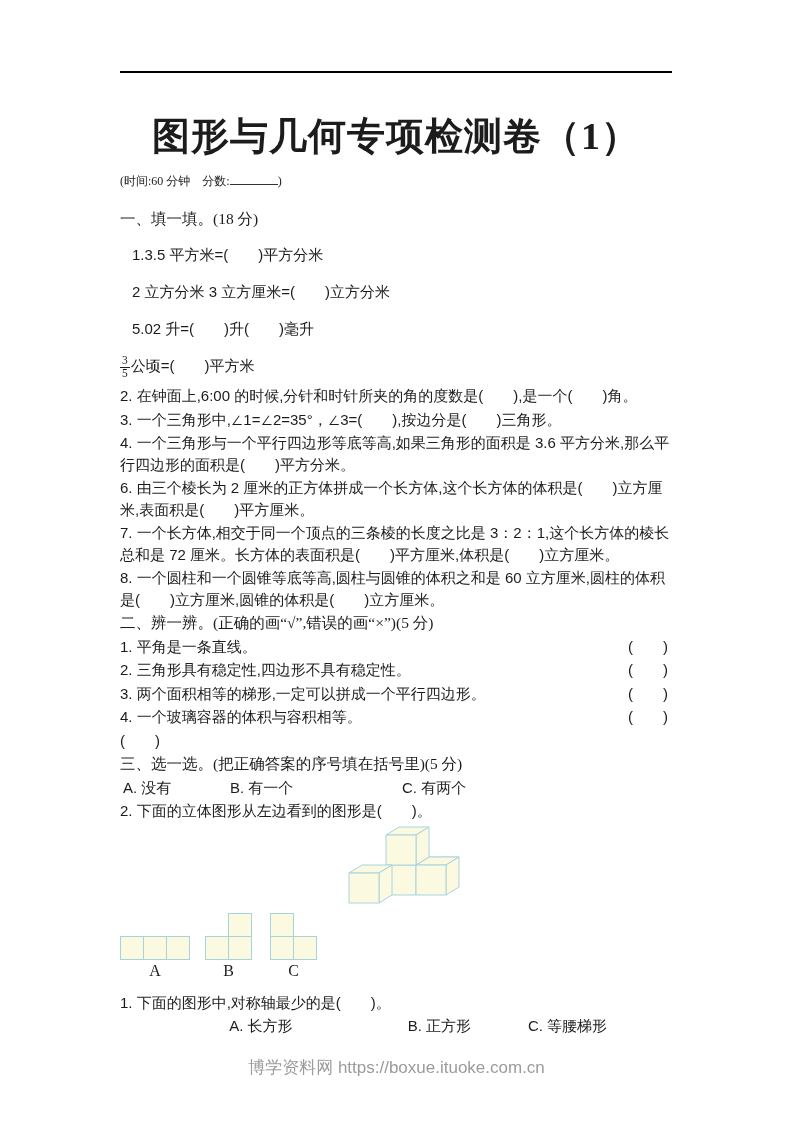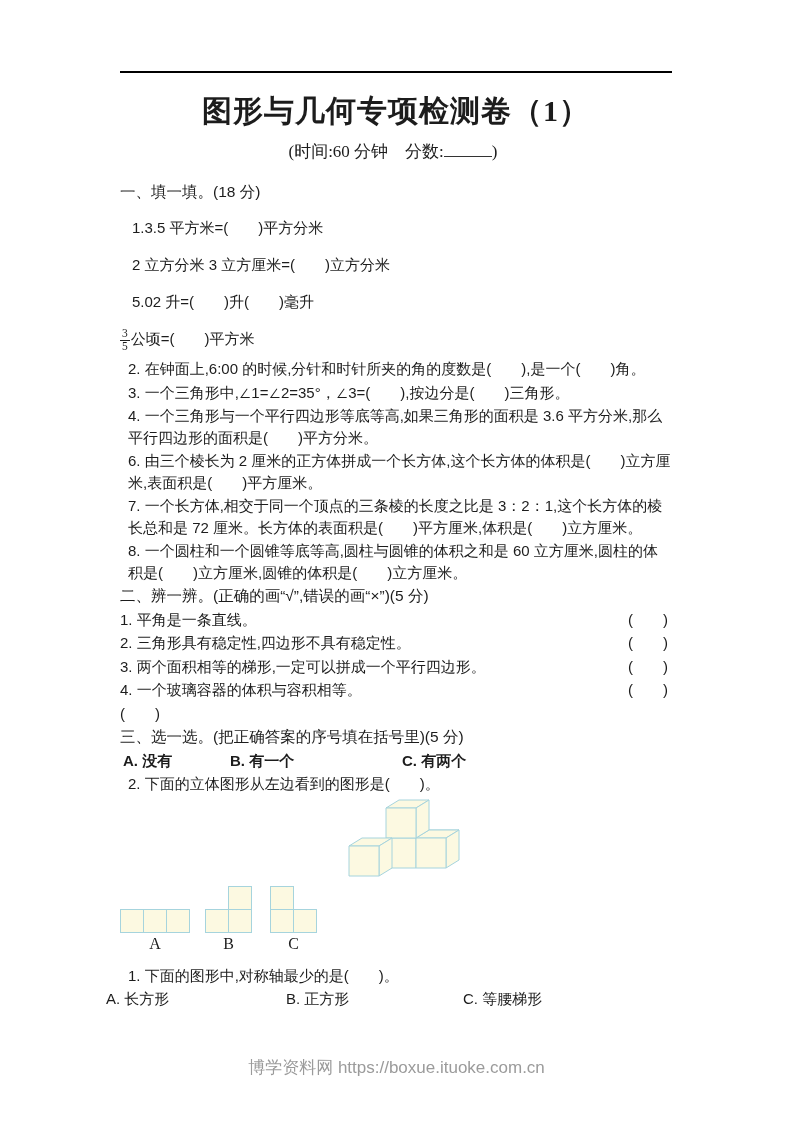--- a/index.html
+++ b/index.html
@@ -5,43 +5,43 @@
   :root{
     --fig-fill:#fcf9e1;
     --fig-stroke:#a6d4dd;
     --ink:#1c1c1c;
   }
   html,body{margin:0;padding:0;background:#ffffff;}
   .page{position:relative;width:793px;height:1122px;background:#ffffff;overflow:hidden;
         font-family:"Liberation Sans",sans-serif;color:var(--ink);}
   .rule{position:absolute;left:120px;width:552px;top:71px;border-top:2px solid #000;}
   .content{position:absolute;left:120px;top:73px;width:552px;}
-  h1{font-family:"Liberation Serif",serif;font-size:30px;font-weight:700;text-align:center;
-     letter-spacing:1px;margin:18px 0 8px 0;}
-  .info{font-family:"Liberation Serif",serif;font-size:17px;text-align:center;
+  h1{font-family:"Liberation Serif",serif;font-size:38px;font-weight:700;text-align:center;
+     letter-spacing:1px;margin:38px 0 8px 0;}
+  .info{font-family:"Liberation Serif",serif;font-size:12px;text-align:left;
         padding-right:6px;margin:0 0 18px 0;}
   .blank{display:inline-block;width:48px;border-bottom:1px solid #333;height:14px;
          vertical-align:baseline;}
-  h2{font-family:Liberation Sans, sans-serif;font-size:15.5px;font-weight:400;
+  h2{font-family:Liberation Serif, serif;font-size:15.5px;font-weight:400;
      line-height:21.5px;margin:0 0 2px 0;}
-  .q{font-size:15px;line-height:21.5px;margin:0 0 2px 8px;}
+  .q{font-size:15px;line-height:21.5px;margin:0 0 2px 0;}
   .sp{line-height:25px;margin:12px;}
   .frac-line{line-height:25px;margin:4px 0 6px 0;}
   .frac{display:inline-block;vertical-align:-6px;text-align:center;line-height:1.02;
         font-size:11.5px;font-family:"Liberation Serif",serif;margin-right:1px;}
   .frac .num{display:block;border-bottom:1px solid #222;padding:0 2px;}
   .frac .den{display:block;padding:0 2px;}
   .tf-row{display:flex;justify-content:space-between;font-size:15px;line-height:21.5px;
           margin:0 0 2px 0;}
   .tf-row .bk{padding-right:4px;white-space:pre;}
   .opt-row{font-size:15px;line-height:21.5px;margin:0 0 2px 0;}
   .opt-row span{display:inline-block;}
-  .q1opts{padding-left:3px;font-weight:bold;}
+  .q1opts{padding-left:3px;}
   .q1opts .oa{width:107px;} .q1opts .ob{width:172px;}
-  .q3opts{margin-left:-14px;}
+  .q3opts{margin-left:-14px;text-align:center;}
   .q3opts .oa{width:180px;} .q3opts .ob{width:177px;}
   .cube-fig{margin:2px 0 0 218px;height:86px;}
   .shape-row{display:flex;align-items:flex-end;margin-top:2px;height:48px;}
   .sqg{position:relative;}
   .sqgA{width:70px;height:24px;}
   .sqgB{width:47px;height:47px;margin-left:15px;}
   .sqgC{width:47px;height:47px;margin-left:18px;}
   .sq{position:absolute;width:24px;height:24px;box-sizing:border-box;
       background:var(--fig-fill);border:1px solid var(--fig-stroke);}
   .sqgA .s1{left:0;top:0}.sqgA .s2{left:23px;top:0}.sqgA .s3{left:46px;top:0}

